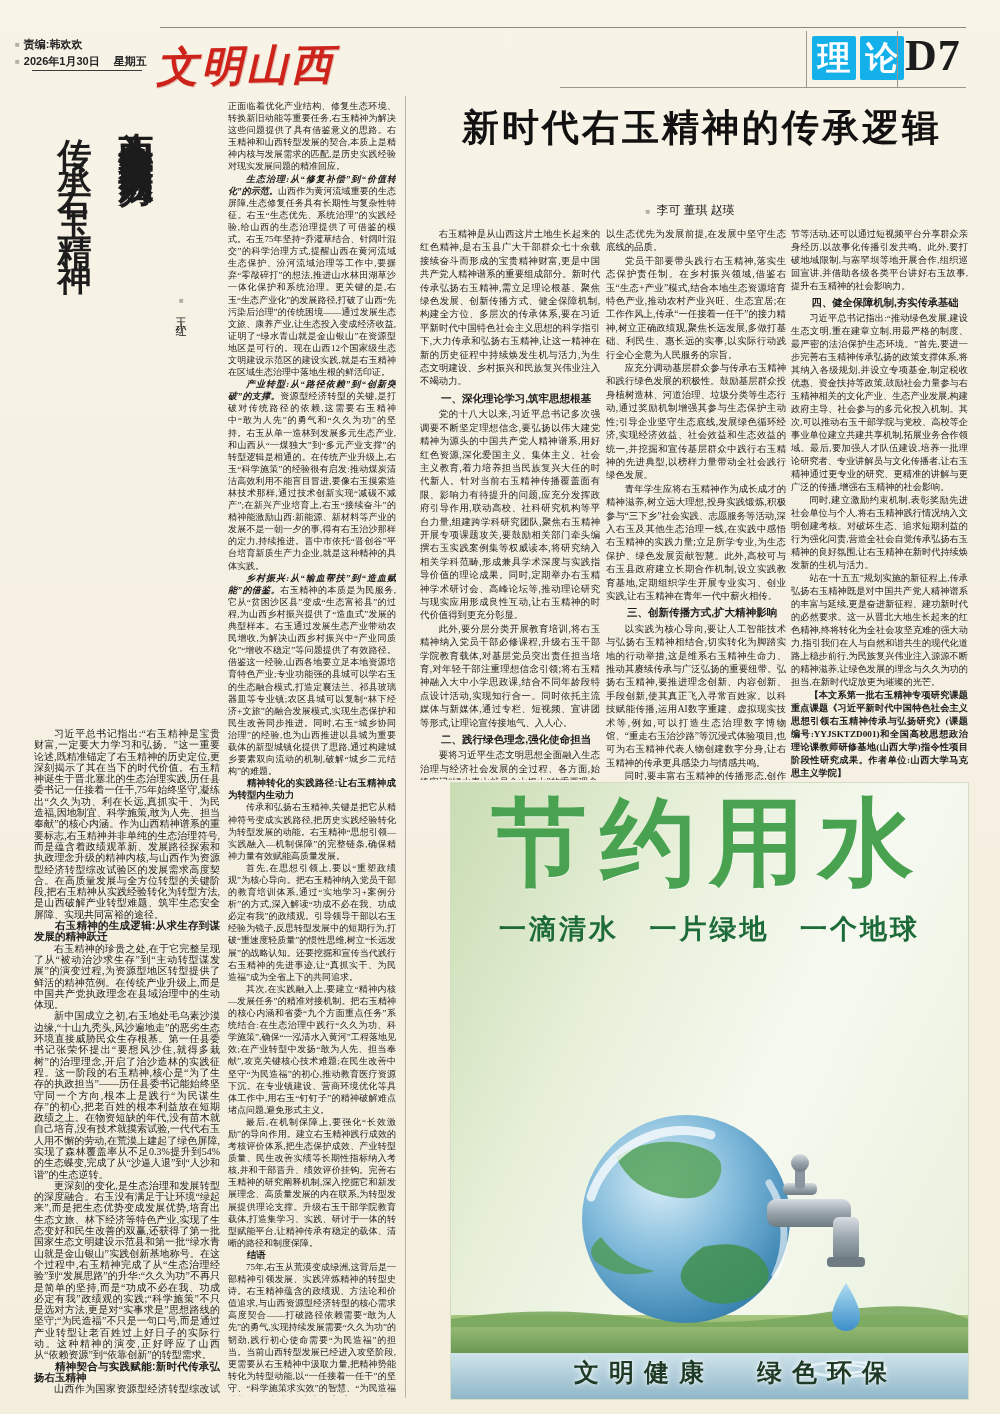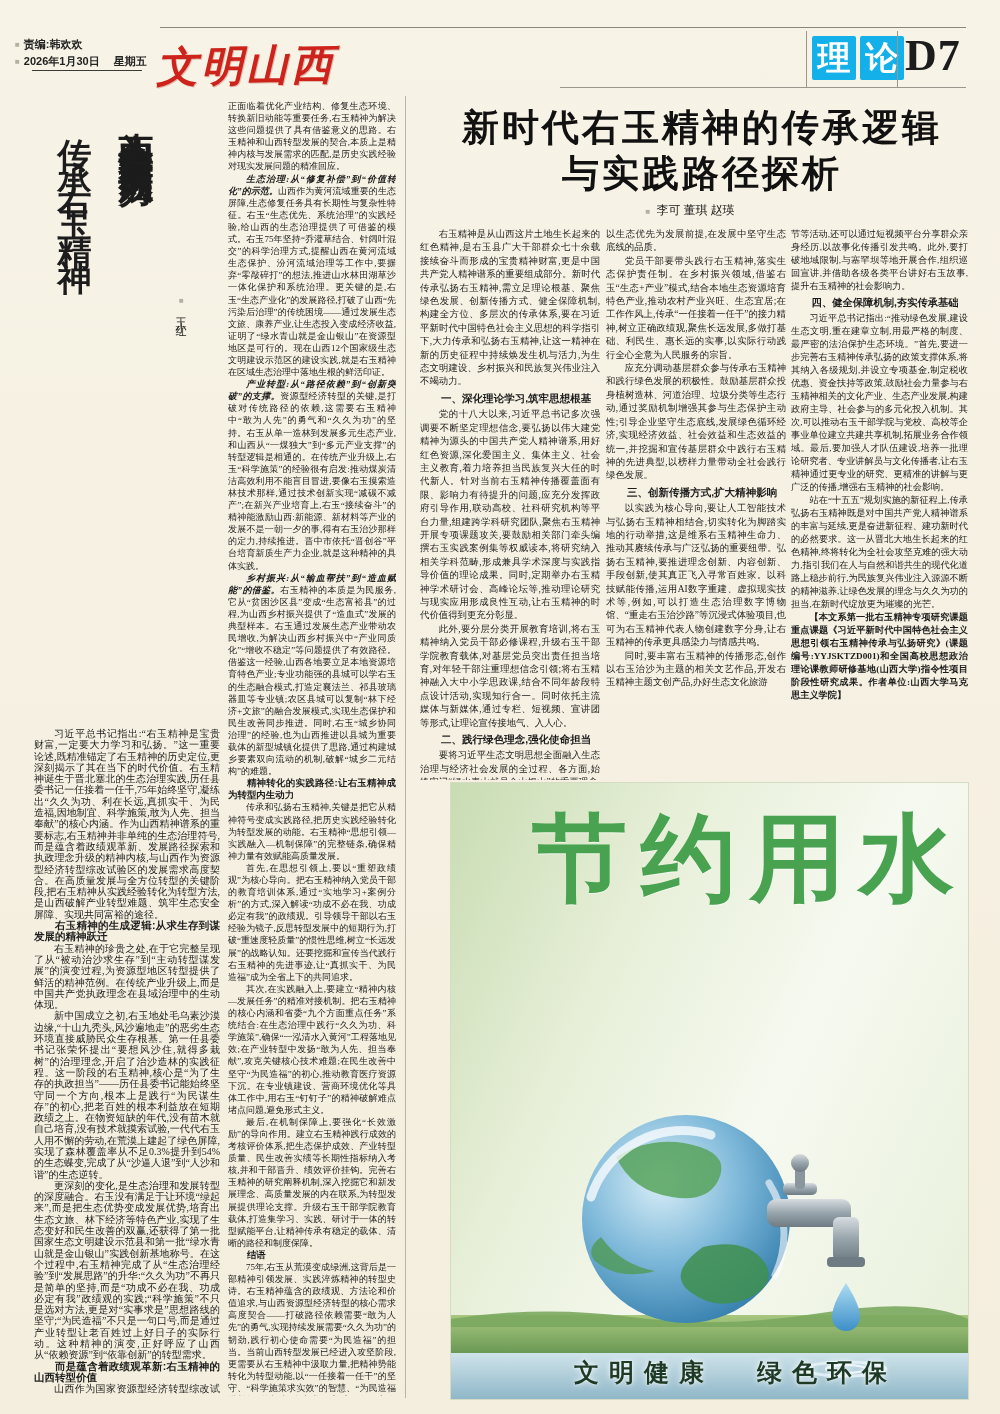--- a/index.html
+++ b/index.html
@@ -56,21 +56,21 @@
   .a2c2{left:606px;width:180px;}
   .a2c3{left:791px;width:177px;font-size:9.2px;line-height:13px;}
   .a2col .sub{font-size:1.12em;margin:3px 0;}
   
   .ad{position:absolute;left:450px;top:782px;width:517px;height:616px;overflow:hidden;
       background:linear-gradient(115deg,#c8dcb2 0%,#e7efd8 30%,#f6f9f0 58%,#e7f0da 100%);
       border:1px solid #d4ddc4;}
   .ad1,.ad2{text-align:center;font-family:"Liberation Sans",sans-serif;font-weight:bold;
       font-size:95px;line-height:118px;letter-spacing:14px;color:#48a24f;
       text-shadow:0 1px 0 rgba(255,255,255,.6);}
-  .ad1{margin-top:16px;text-align:right;}
+  .ad1{}
   .adtag{text-align:center;font-family:"Liberation Sans",sans-serif;font-weight:bold;
       font-size:27px;color:#1c6b38;margin-top:10px;letter-spacing:3px;word-spacing:20px;}
   .adart{position:absolute;left:0;bottom:0;width:517px;height:312px;}
   .adcap{position:absolute;left:0;bottom:10px;width:569px;text-align:center;
       font-family:"Liberation Sans",sans-serif;font-weight:bold;font-size:25px;
       letter-spacing:10px;word-spacing:26px;color:#1d3a26;
       text-shadow:0 0 6px rgba(255,255,255,.9),0 0 2px rgba(255,255,255,.9);}
 </style>
 </head>
 <body>
@@ -98,70 +98,73 @@
     <div class="a1title">为山西全方位转型高质量发展注入动力</div>
     <div class="a1author"><span class="sq2">■</span><span>王小红</span></div>
   </div>
 
   <div class="col a1c1">
     <p class="p">习近平总书记指出:“右玉精神是宝贵财富,一定要大力学习和弘扬。”这一重要论述,既精准锚定了右玉精神的历史定位,更深刻揭示了其在当下的时代价值。右玉精神诞生于晋北塞北的生态治理实践,历任县委书记一任接着一任干,75年始终坚守,凝练出“久久为功、利在长远,真抓实干、为民造福,因地制宜、科学施策,敢为人先、担当奉献”的核心内涵。作为山西精神谱系的重要标志,右玉精神并非单纯的生态治理符号,而是蕴含着政绩观革新、发展路径探索和执政理念升级的精神内核,与山西作为资源型经济转型综改试验区的发展需求高度契合。在高质量发展与全方位转型的关键阶段,把右玉精神从实践经验转化为转型方法,是山西破解产业转型难题、筑牢生态安全屏障、实现共同富裕的途径。</p>
     <p class="sub">右玉精神的生成逻辑:从求生存到谋发展的精神跃迁</p>
     <p class="p">右玉精神的珍贵之处,在于它完整呈现了从“被动治沙求生存”到“主动转型谋发展”的演变过程,为资源型地区转型提供了鲜活的精神范例。在传统产业升级上,而是中国共产党执政理念在县域治理中的生动体现。</p>
     <p class="p">新中国成立之初,右玉地处毛乌素沙漠边缘,“十山九秃头,风沙遍地走”的恶劣生态环境直接威胁民众生存根基。第一任县委书记张荣怀提出“要想风沙住,就得多栽树”的治理理念,开启了治沙造林的实践征程。这一阶段的右玉精神,核心是“为了生存的执政担当”——历任县委书记能始终坚守同一个方向,根本上是践行“为民谋生存”的初心,把老百姓的根本利益放在短期政绩之上。在物资短缺的年代,没有苗木就自己培育,没有技术就摸索试验,一代代右玉人用不懈的劳动,在荒漠上建起了绿色屏障,实现了森林覆盖率从不足0.3%提升到54%的生态蝶变,完成了从“沙逼人退”到“人沙和谐”的生态逆转。</p>
     <p class="p">更深刻的变化,是生态治理和发展转型的深度融合。右玉没有满足于让环境“绿起来”,而是把生态优势变成发展优势,培育出生态文旅、林下经济等特色产业,实现了生态变好和民生改善的双赢,还获得了第一批国家生态文明建设示范县和第一批“绿水青山就是金山银山”实践创新基地称号。在这个过程中,右玉精神完成了从“生态治理经验”到“发展思路”的升华:“久久为功”不再只是简单的坚持,而是“功成不必在我、功成必定有我”政绩观的实践;“科学施策”不只是选对方法,更是对“实事求是”思想路线的坚守;“为民造福”不只是一句口号,而是通过产业转型让老百姓过上好日子的实际行动。这种精神的演变,正好呼应了山西从“依赖资源”到“依靠创新”的转型需求。</p>
-    <p class="sub">而是蕴含着政绩观革新:右玉精神的山西转型价值</p>
+    <p class="sub">精神契合与实践赋能:新时代传承弘扬右玉精神</p>
     <p class="p">山西作为国家资源型经济转型综改试验区,</p>
   </div>
 
   <div class="col a1c2">
     <p class="p noind">正面临着优化产业结构、修复生态环境、转换新旧动能等重要任务,右玉精神为解决这些问题提供了具有借鉴意义的思路。右玉精神和山西转型发展的契合,本质上是精神内核与发展需求的匹配,是历史实践经验对现实发展问题的精准回应。</p>
     <p class="p"><span class="kai">生态治理:从“修复补偿”到“价值转化”的示范。</span><span>山西作为黄河流域重要的生态屏障,生态修复任务具有长期性与复杂性特征。右玉“生态优先、系统治理”的实践经验,给山西的生态治理提供了可借鉴的模式。右玉75年坚持“乔灌草结合、针阔叶混交”的科学治理方式,提醒山西在黄河流域生态保护、汾河流域治理等工作中,要摒弃“零敲碎打”的想法,推进山水林田湖草沙一体化保护和系统治理。更关键的是,右玉“生态产业化”的发展路径,打破了山西“先污染后治理”的传统困境——通过发展生态文旅、康养产业,让生态投入变成经济收益,证明了“绿水青山就是金山银山”在资源型地区是可行的。现在山西12个国家级生态文明建设示范区的建设实践,就是右玉精神在区域生态治理中落地生根的鲜活印证。</span></p>
     <p class="p"><span class="kai">产业转型:从“路径依赖”到“创新突破”的支撑。</span><span>资源型经济转型的关键,是打破对传统路径的依赖,这需要右玉精神中“敢为人先”的勇气和“久久为功”的坚持。右玉从单一造林到发展多元生态产业,和山西从“一煤独大”到“多元产业支撑”的转型逻辑是相通的。在传统产业升级上,右玉“科学施策”的经验很有启发:推动煤炭清洁高效利用不能盲目冒进,要像右玉摸索造林技术那样,通过技术创新实现“减碳不减产”;在新兴产业培育上,右玉“接续奋斗”的精神能激励山西:新能源、新材料等产业的发展不是一朝一夕的事,得有右玉治沙那样的定力,持续推进。晋中市依托“晋创谷”平台培育新质生产力企业,就是这种精神的具体实践。</span></p>
     <p class="p"><span class="kai">乡村振兴:从“输血帮扶”到“造血赋能”的借鉴。</span><span>右玉精神的本质是为民服务,它从“贫困沙区县”变成“生态富裕县”的过程,为山西乡村振兴提供了“造血式”发展的典型样本。右玉通过发展生态产业带动农民增收,为解决山西乡村振兴中“产业同质化”“增收不稳定”等问题提供了有效路径。借鉴这一经验,山西各地要立足本地资源培育特色产业;专业功能强的县城可以学右玉的生态融合模式,打造定襄法兰、祁县玻璃器皿等专业镇;农区县城可以复制“林下经济+文旅”的融合发展模式,实现生态保护和民生改善同步推进。同时,右玉“城乡协同治理”的经验,也为山西推进以县城为重要载体的新型城镇化提供了思路,通过构建城乡要素双向流动的机制,破解“城乡二元结构”的难题。</span></p>
     <p class="sub">精神转化的实践路径:让右玉精神成为转型内生动力</p>
     <p class="p">传承和弘扬右玉精神,关键是把它从精神符号变成实践路径,把历史实践经验转化为转型发展的动能。右玉精神“思想引领—实践融入—机制保障”的完整链条,确保精神力量有效赋能高质量发展。</p>
     <p class="p">首先,在思想引领上,要以“重塑政绩观”为核心导向。把右玉精神纳入党员干部的教育培训体系,通过“实地学习+案例分析”的方式,深入解读“功成不必在我、功成必定有我”的政绩观。引导领导干部以右玉经验为镜子,反思转型发展中的短期行为,打破“重速度轻质量”的惯性思维,树立“长远发展”的战略认知。还要挖掘和宣传当代践行右玉精神的先进事迹,让“真抓实干、为民造福”成为全省上下的共同追求。</p>
     <p class="p">其次,在实践融入上,要建立“精神内核—发展任务”的精准对接机制。把右玉精神的核心内涵和省委“九个方面重点任务”系统结合:在生态治理中践行“久久为功、科学施策”,确保“一泓清水入黄河”工程落地见效;在产业转型中发扬“敢为人先、担当奉献”,攻克关键核心技术难题;在民生改善中坚守“为民造福”的初心,推动教育医疗资源下沉。在专业镇建设、营商环境优化等具体工作中,用右玉“钉钉子”的精神破解难点堵点问题,避免形式主义。</p>
     <p class="p">最后,在机制保障上,要强化“长效激励”的导向作用。建立右玉精神践行成效的考核评价体系,把生态保护成效、产业转型质量、民生改善实绩等长期性指标纳入考核,并和干部晋升、绩效评价挂钩。完善右玉精神的研究阐释机制,深入挖掘它和新发展理念、高质量发展的内在联系,为转型发展提供理论支撑。升级右玉干部学院教育载体,打造集学习、实践、研讨于一体的转型赋能平台,让精神传承有稳定的载体、清晰的路径和制度保障。</p>
     <p class="sub">结语</p>
     <p class="p">75年,右玉从荒漠变成绿洲,这背后是一部精神引领发展、实践淬炼精神的转型史诗。右玉精神蕴含的政绩观、方法论和价值追求,与山西资源型经济转型的核心需求高度契合——打破路径依赖需要“敢为人先”的勇气,实现持续发展需要“久久为功”的韧劲,践行初心使命需要“为民造福”的担当。当前山西转型发展已经进入攻坚阶段,更需要从右玉精神中汲取力量,把精神势能转化为转型动能,以“一任接着一任干”的坚守、“科学施策求实效”的智慧、“为民造福谋长远”的初心,奋力书写高质量发展和全方位转型的新篇章,让右玉精神为中国式现代化山西实践提供源源不断的精神支撑。</p>
 
   </div>
 
-  <h1 class="a2title"><span>新时代右玉精神的传承逻辑</span><br><span>与实践路径探析</span></h1>
+  <h1 class="a2title"><span>新时代右玉精神的传承逻辑</span><br></h1>
   <div class="a2byline"><span class="sq2">■</span><span>李可 董琪 赵瑛</span></div>
 
   <div class="col a2col a2c1">
     <p class="p">右玉精神是从山西这片土地生长起来的红色精神,是右玉县广大干部群众七十余载接续奋斗而形成的宝贵精神财富,更是中国共产党人精神谱系的重要组成部分。新时代传承弘扬右玉精神,需立足理论根基、聚焦绿色发展、创新传播方式、健全保障机制,构建全方位、多层次的传承体系,要在习近平新时代中国特色社会主义思想的科学指引下,大力传承和弘扬右玉精神,让这一精神在新的历史征程中持续焕发生机与活力,为生态文明建设、乡村振兴和民族复兴伟业注入不竭动力。</p>
     <p class="sub">一、深化理论学习,筑牢思想根基</p>
     <p class="p">党的十八大以来,习近平总书记多次强调要不断坚定理想信念,要弘扬以伟大建党精神为源头的中国共产党人精神谱系,用好红色资源,深化爱国主义、集体主义、社会主义教育,着力培养担当民族复兴大任的时代新人。针对当前右玉精神传播覆盖面有限、影响力有待提升的问题,应充分发挥政府引导作用,联动高校、社科研究机构等平台力量,组建跨学科研究团队,聚焦右玉精神开展专项课题攻关,要鼓励相关部门牵头编撰右玉实践案例集等权威读本,将研究纳入相关学科范畴,形成兼具学术深度与实践指导价值的理论成果。同时,定期举办右玉精神学术研讨会、高峰论坛等,推动理论研究与现实应用形成良性互动,让右玉精神的时代价值得到更充分彰显。</p>
     <p class="p">此外,要分层分类开展教育培训,将右玉精神纳入党员干部必修课程,升级右玉干部学院教育载体,对基层党员突出责任担当培育,对年轻干部注重理想信念引领;将右玉精神融入大中小学思政课,结合不同年龄段特点设计活动,实现知行合一。同时依托主流媒体与新媒体,通过专栏、短视频、宣讲团等形式,让理论宣传接地气、入人心。</p>
     <p class="sub">二、践行绿色理念,强化使命担当</p>
     <p class="p">要将习近平生态文明思想全面融入生态治理与经济社会发展的全过程、各方面,始终牢记“绿水青山就是金山银山”的重要理念,推动全社会共同学习“右玉精神”中</p>
   </div>
 
   <div class="col a2col a2c2">
     <p class="p noind">以生态优先为发展前提,在发展中坚守生态底线的品质。</p>
     <p class="p">党员干部要带头践行右玉精神,落实生态保护责任制。在乡村振兴领域,借鉴右玉“生态+产业”模式,结合本地生态资源培育特色产业,推动农村产业兴旺、生态宜居;在工作作风上,传承“一任接着一任干”的接力精神,树立正确政绩观,聚焦长远发展,多做打基础、利民生、惠长远的实事,以实际行动践行全心全意为人民服务的宗旨。</p>
     <p class="p">应充分调动基层群众参与传承右玉精神和践行绿色发展的积极性。鼓励基层群众投身植树造林、河道治理、垃圾分类等生态行动,通过奖励机制增强其参与生态保护主动性;引导企业坚守生态底线,发展绿色循环经济,实现经济效益、社会效益和生态效益的统一,并挖掘和宣传基层群众中践行右玉精神的先进典型,以榜样力量带动全社会践行绿色发展。</p>
+    <p class="p">青年学生应将右玉精神作为成长成才的精神滋养,树立远大理想,投身实践锻炼,积极参与“三下乡”社会实践、志愿服务等活动,深入右玉及其他生态治理一线,在实践中感悟右玉精神的实践力量;立足所学专业,为生态保护、绿色发展贡献智慧。此外,高校可与右玉县政府建立长期合作机制,设立实践教育基地,定期组织学生开展专业实习、创业实践,让右玉精神在青年一代中薪火相传。</p>
     <p class="sub">三、创新传播方式,扩大精神影响</p>
     <p class="p">以实践为核心导向,要让人工智能技术与弘扬右玉精神相结合,切实转化为脚踏实地的行动举措,这是维系右玉精神生命力、推动其赓续传承与广泛弘扬的重要纽带。弘扬右玉精神,要推进理念创新、内容创新、手段创新,使其真正飞入寻常百姓家。以科技赋能传播,运用AI数字重建、虚拟现实技术等,例如,可以打造生态治理数字博物馆、“重走右玉治沙路”等沉浸式体验项目,也可为右玉精神代表人物创建数字分身,让右玉精神的传承更具感染力与情感共鸣。</p>
     <p class="p">同时,要丰富右玉精神的传播形态,创作以右玉治沙为主题的相关文艺作品,开发右玉精神主题文创产品,办好生态文化旅游</p>
   </div>
 
   <div class="col a2col a2c3">
     <p class="p noind">节等活动,还可以通过短视频平台分享群众亲身经历,以故事化传播引发共鸣。此外,要打破地域限制,与塞罕坝等地开展合作,组织巡回宣讲,并借助各级各类平台讲好右玉故事,提升右玉精神的社会影响力。</p>
     <p class="sub">四、健全保障机制,夯实传承基础</p>
     <p class="p">习近平总书记指出:“推动绿色发展,建设生态文明,重在建章立制,用最严格的制度、最严密的法治保护生态环境。”首先,要进一步完善右玉精神传承弘扬的政策支撑体系,将其纳入各级规划,并设立专项基金,制定税收优惠、资金扶持等政策,鼓励社会力量参与右玉精神相关的文化产业、生态产业发展,构建政府主导、社会参与的多元化投入机制。其次,可以推动右玉干部学院与党校、高校等企事业单位建立共建共享机制,拓展业务合作领域。最后,要加强人才队伍建设,培养一批理论研究者、专业讲解员与文化传播者,让右玉精神通过更专业的研究、更精准的讲解与更广泛的传播,增强右玉精神的社会影响。</p>
+    <p class="p">同时,建立激励约束机制,表彰奖励先进社会单位与个人,将右玉精神践行情况纳入文明创建考核。对破坏生态、追求短期利益的行为强化问责,营造全社会自觉传承弘扬右玉精神的良好氛围,让右玉精神在新时代持续焕发新的生机与活力。</p>
     <p class="p">站在“十五五”规划实施的新征程上,传承弘扬右玉精神既是对中国共产党人精神谱系的丰富与延续,更是奋进新征程、建功新时代的必然要求。这一从晋北大地生长起来的红色精神,终将转化为全社会攻坚克难的强大动力,指引我们在人与自然和谐共生的现代化道路上稳步前行,为民族复兴伟业注入源源不断的精神滋养,让绿色发展的理念与久久为功的担当,在新时代绽放更为璀璨的光芒。</p>
     <p class="p note">【本文系第一批右玉精神专项研究课题重点课题《习近平新时代中国特色社会主义思想引领右玉精神传承与弘扬研究》(课题编号:YYJSKTZD001)和全国高校思想政治理论课教师研修基地(山西大学)指令性项目阶段性研究成果。作者单位:山西大学马克思主义学院】</p>
   </div>
 
   <div class="ad">
     <div class="ad1">节约用水</div>
+    <div class="adtag">一滴清水 一片绿地 一个地球</div>
 
     <svg class="adart" viewBox="0 0 517 312" xmlns="http://www.w3.org/2000/svg">
       <defs>
         <linearGradient id="gGrass" x1="0" y1="0" x2="0" y2="1">
           <stop offset="0" stop-color="#a8c77f"></stop>
             <stop offset="1" stop-color="#5d8f4c"></stop>
         </linearGradient>
         <linearGradient id="gWater" x1="0" y1="0" x2="0" y2="1">
           <stop offset="0" stop-color="#cfe3ea"></stop>
             <stop offset="1" stop-color="#8fb7c8"></stop>

